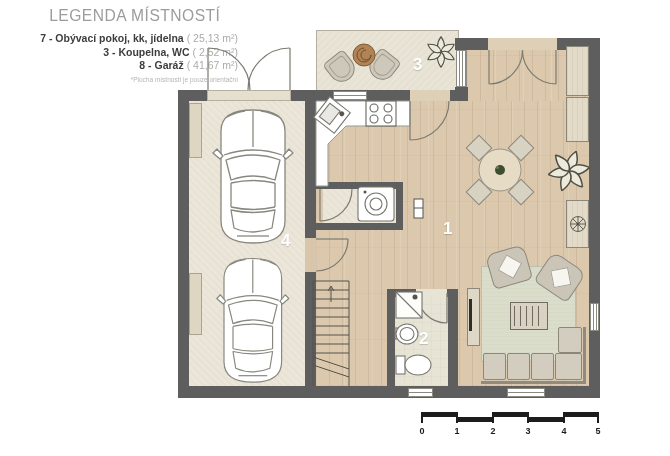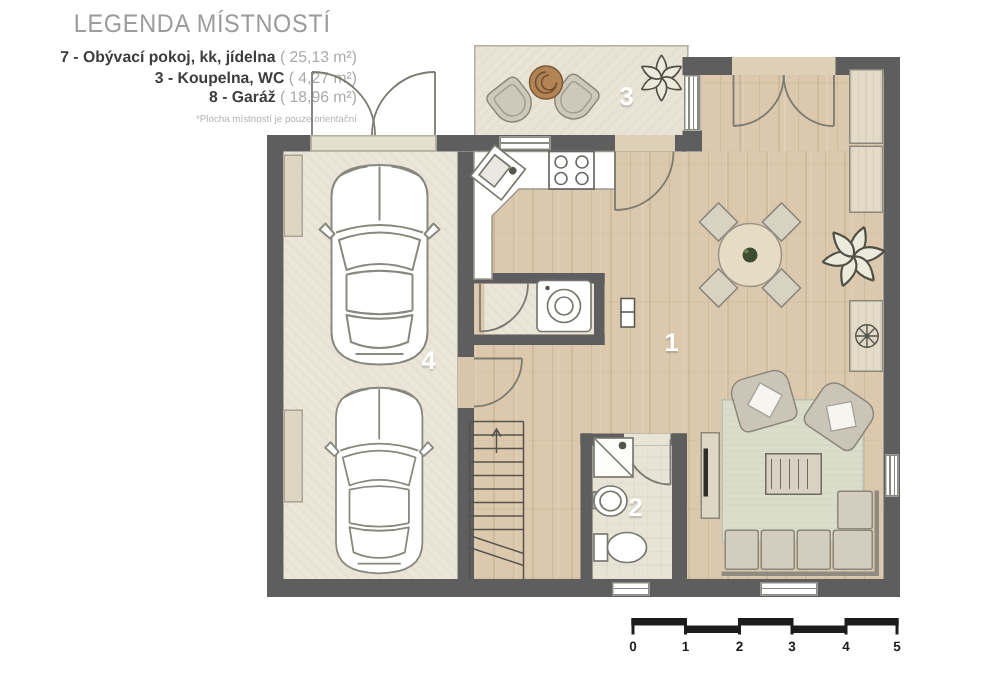--- a/index.html
+++ b/index.html
@@ -72,25 +72,25 @@
 <body>
 
 <div class="legend">
   <div class="legend-title">LEGENDA MÍSTNOSTÍ</div>
   <div class="legend-item">
     <span class="li-label">7 - Obývací pokoj, kk, jídelna</span>
     <span class="li-area">( 25,13 m²)</span>
   </div>
   <div class="legend-item">
     <span class="li-label">3 - Koupelna, WC</span>
-    <span class="li-area">( 4,27 m²)</span>
+    <span class="li-area">( 2,52 m²)</span>
   </div>
   <div class="legend-item">
     <span class="li-label">8 - Garáž</span>
-    <span class="li-area">( 18,96 m²)</span>
+    <span class="li-area">( 41,67 m²)</span>
   </div>
   <div class="legend-footnote">*Plocha místností je pouze orientační</div>
 </div>
 
 <div id="plan">
 
   <div class="floor terr" style="left:316px;top:30px;width:141px;height:60px;"></div>
   <div class="floor wood" style="left:467px;top:50px;width:122px;height:52px;"></div>
   <div class="floor wood" style="left:316px;top:101px;width:273px;height:285px;"></div>
   <div class="floor tile" style="left:189px;top:101px;width:116px;height:285px;"></div>

